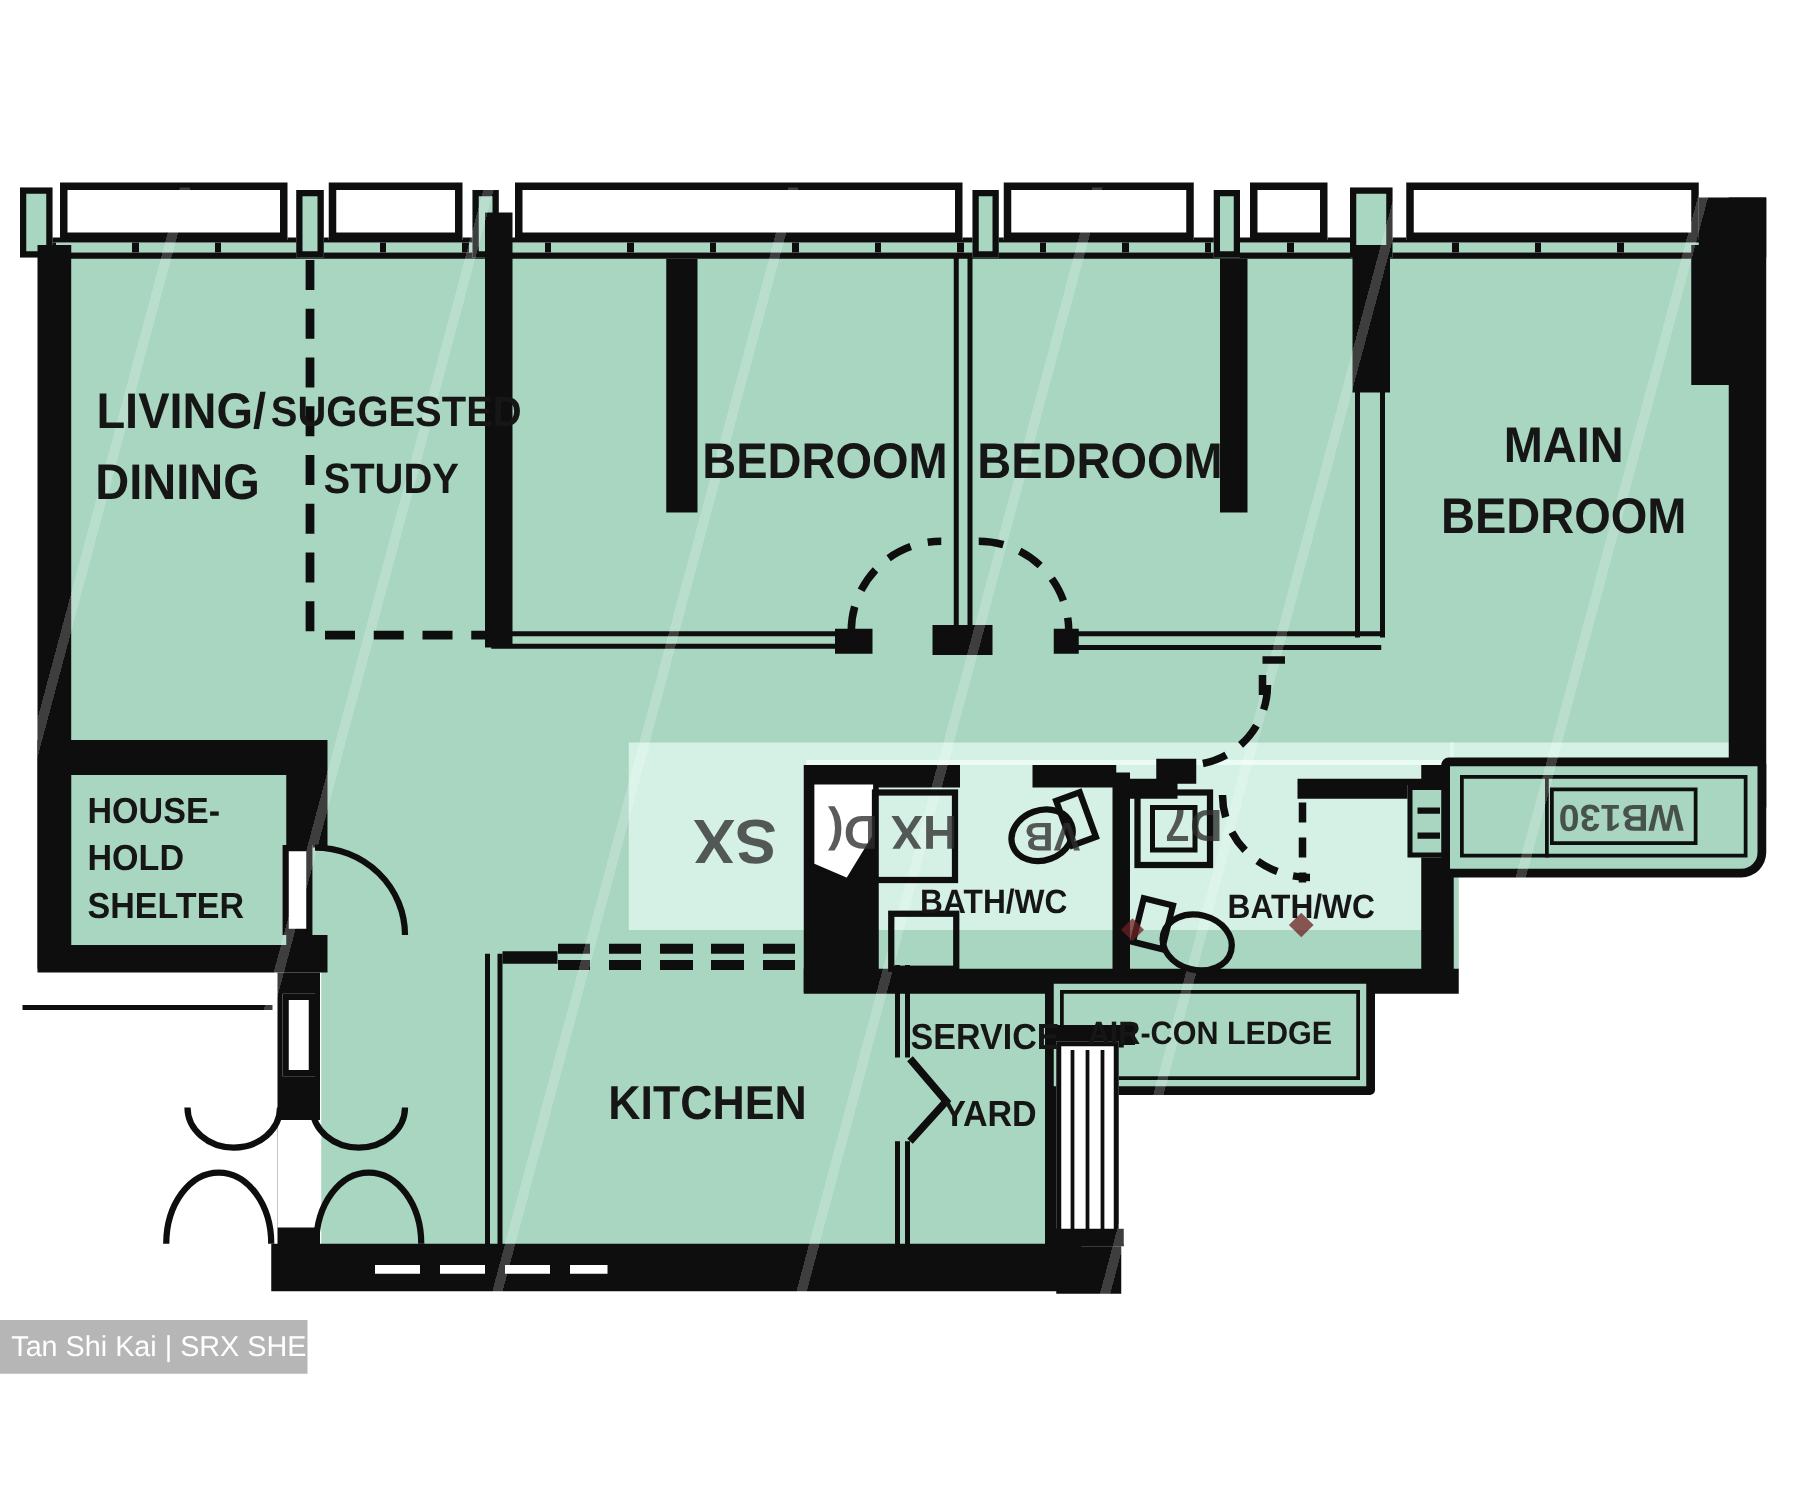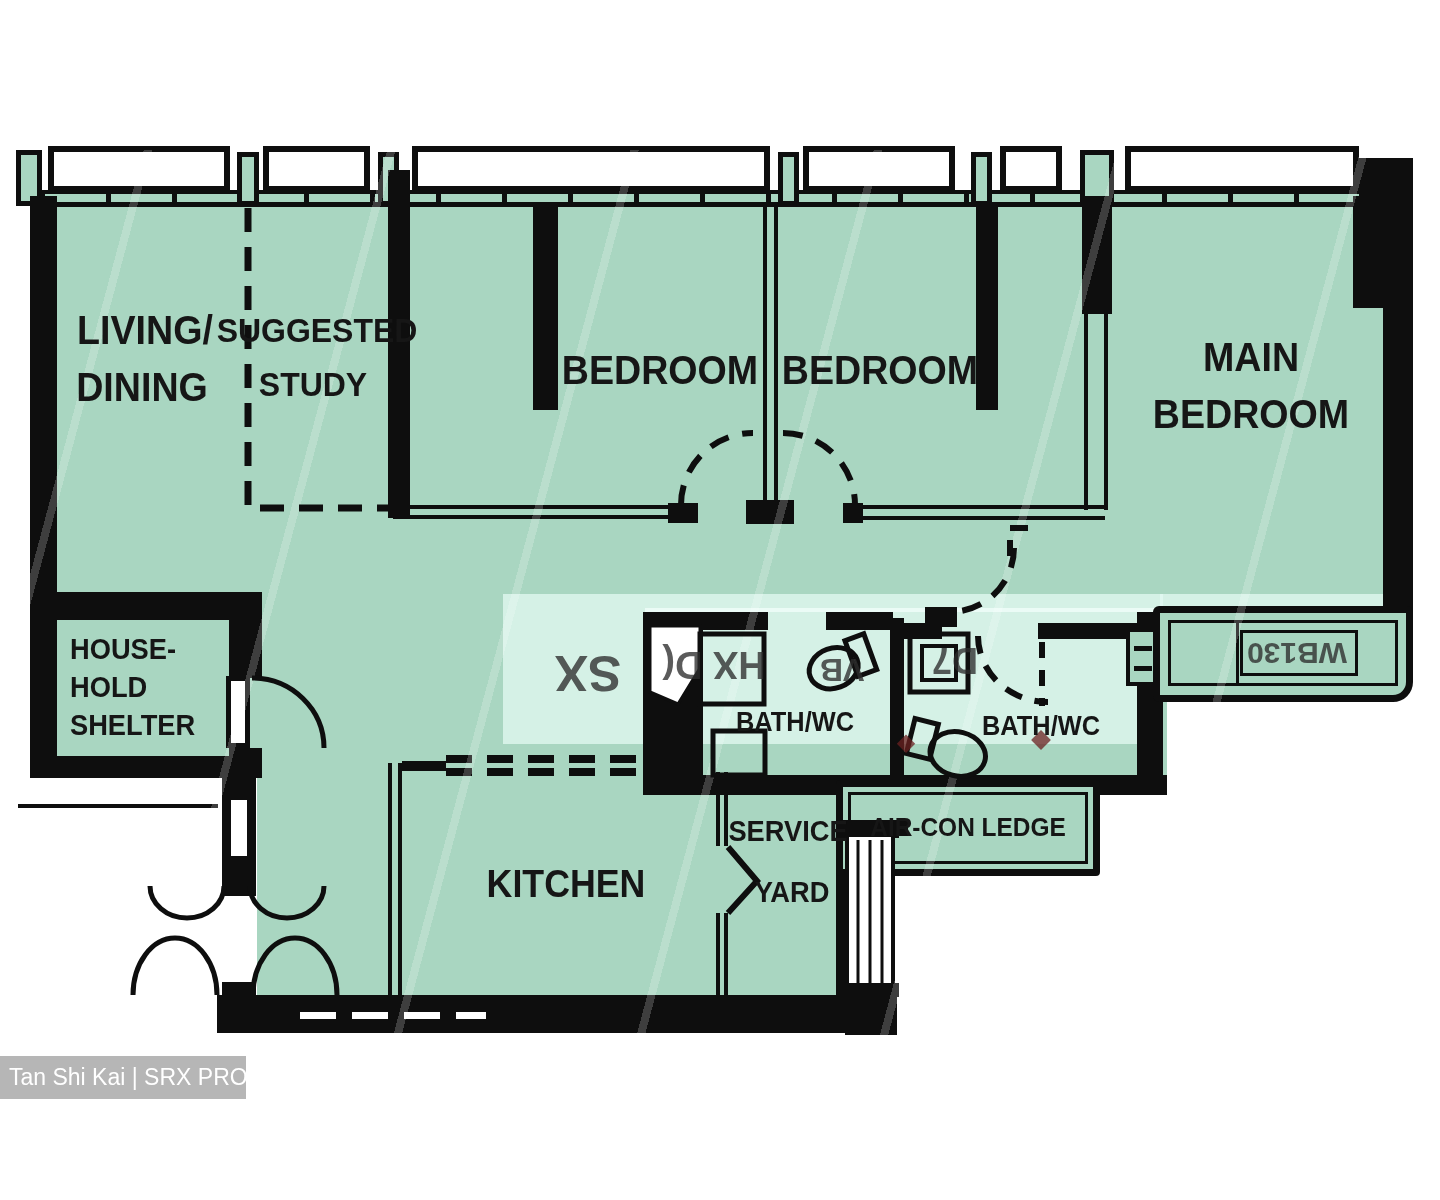--- a/index.html
+++ b/index.html
@@ -187,15 +187,15 @@
     <div>HOLD</div>
     <div>SHELTER</div>
   </div>
   <div class="lbl" style="left:795px;top:722px;font-size:27px;">BATH/WC</div>
   <div class="lbl" style="left:1041px;top:726px;font-size:27px;">BATH/WC</div>
   <div class="lbl" style="left:566px;top:884px;font-size:38px;">KITCHEN</div>
   <div class="lbl" style="left:788px;top:831px;font-size:29px;">SERVICE</div>
   <div class="lbl" style="left:792px;top:892px;font-size:29px;">YARD</div>
   <div class="lbl" style="left:968px;top:827px;font-size:26px;">AIR-CON LEDGE</div>
 
-  <div class="wm">Tan Shi Kai | SRX PROPERTY</div>
+  <div class="wm">Tan Shi Kai | SRX SHELTER</div>
 
 </div>
 
 </body></html>

